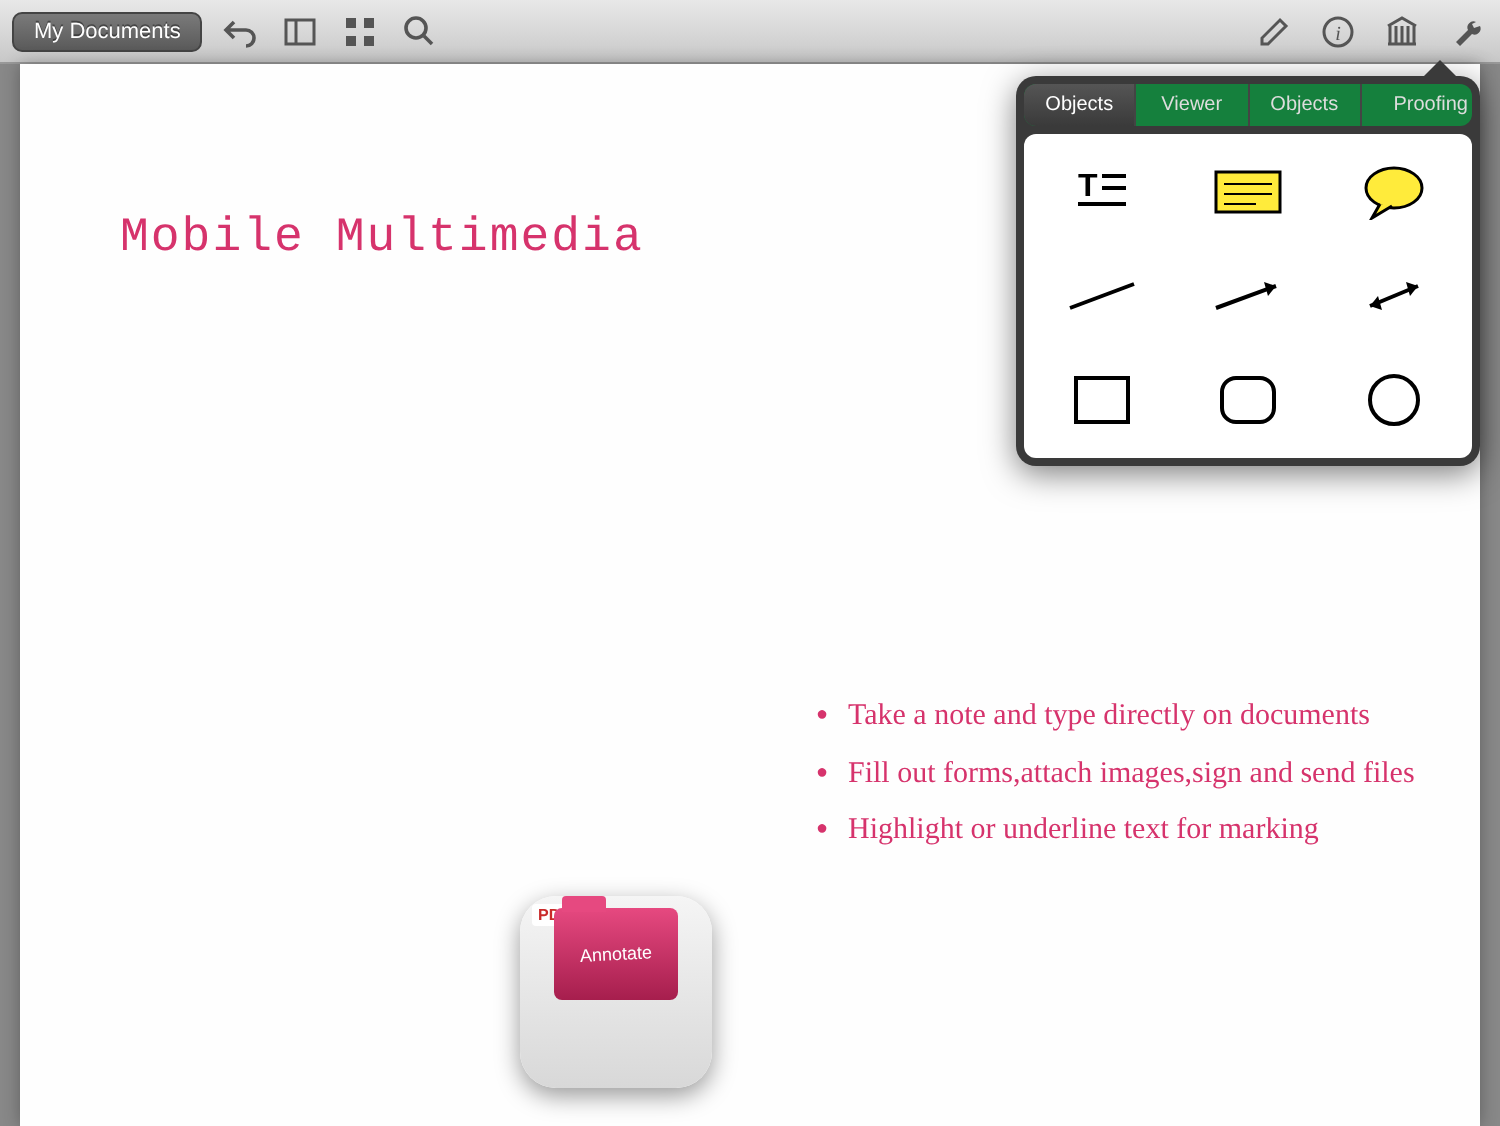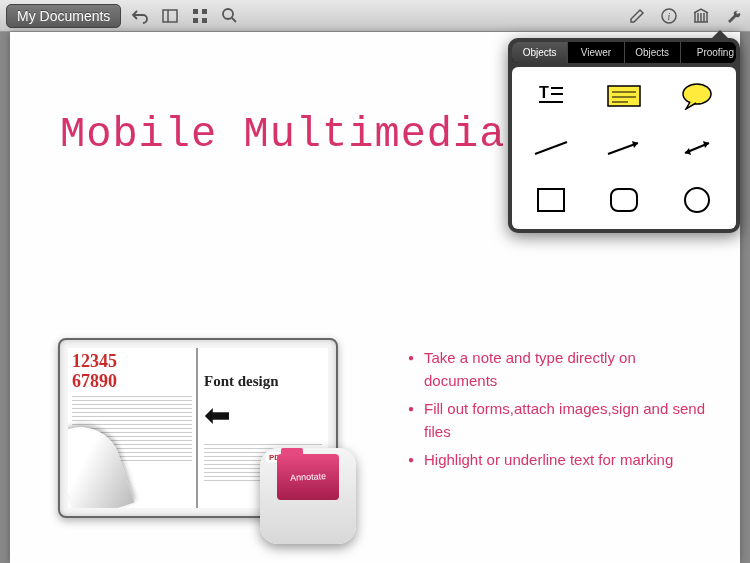--- a/index.html
+++ b/index.html
@@ -20,21 +20,21 @@
       padding: 0 6px;
       gap: 8px;
       position: relative;
     }
     .my-docs-btn {
       background: linear-gradient(to bottom, #7a7a7a, #5a5a5a);
       color: white;
       border: 1px solid #444;
       border-radius: 5px;
       padding: 3px 10px;
-      font-size: 14px;
+      font-size: 11px;
       cursor: pointer;
       text-shadow: 0 -1px 0 rgba(0,0,0,0.4);
     }
     .tb-icon {
       width: 22px;
       height: 22px;
       display: flex;
       align-items: center;
       justify-content: center;
       color: #555;
@@ -54,21 +54,21 @@
       right: 10px;
       bottom: 0;
       background: #fefefe;
       box-shadow: 0 0 8px rgba(0,0,0,0.3);
     }
     .title {
       position: absolute;
       top: 68px;
       left: 50px;
       font-family: "Courier New", monospace;
-      font-size: 42px;
+      font-size: 24px;
       color: #d6336c;
       line-height: 1.7;
       letter-spacing: 1px;
       font-weight: normal;
     }
     .dotted-text {
       font-family: "Courier New", monospace;
     }
     .popover {
       position: absolute;
@@ -86,21 +86,21 @@
       top: -8px;
       right: 12px;
       width: 0;
       height: 0;
       border-left: 8px solid transparent;
       border-right: 8px solid transparent;
       border-bottom: 8px solid #3a3a3a;
     }
     .popover-tabs {
       display: flex;
-      background: #000000;
+      background: #15803d;
       border-radius: 6px;
       overflow: hidden;
       margin-bottom: 4px;
     }
     .popover-tab {
       flex: 1;
       text-align: center;
       color: #ddd;
       font-size: 10px;
       padding: 5px 2px;
@@ -242,21 +242,21 @@
       color: #c92a2a;
       background: white;
       padding: 1px 3px;
       border-radius: 2px;
     }
     .bullets {
       position: absolute;
       top: 315px;
       left: 398px;
       width: 300px;
-      font-family: Liberation Sans, sans-serif;
+      font-family: Liberation Serif, serif;
       font-size: 15px;
       color: #d6336c;
     }
     .bullets li {
       margin-bottom: 6px;
       line-height: 1.5;
       list-style: none;
       position: relative;
       padding-left: 16px;
     }
@@ -322,35 +322,20 @@
         </svg>
     </span>
   </div>
 </div>
 
 <div class="page-area">
   <div class="title dotted-text">
     <div>Mobile Multimedia</div>
   </div>
 
-  <div class="tablet-mock">
-    <div class="tablet-screen">
-      <div class="tablet-left">
-        <div class="decorative-nums">12345</div>
-        <div class="decorative-nums">67890</div>
-        <div class="greytext"></div>
-        <div class="page-curl"></div>
-      </div>
-      <div class="tablet-right">
-        <div class="font-design-label">Font design</div>
-        <div class="arrow-left">⬅</div>
-        <div class="greytext" style="height:40px"></div>
-      </div>
-    </div>
-  </div>
 
   <div class="app-icon">
     <span class="pdf-badge">PDF</span>
     <div class="folder-shape">
       <div class="folder-tab"></div>
       <span class="folder-label">Annotate</span>
     </div>
   </div>
 
   <ul class="bullets">

